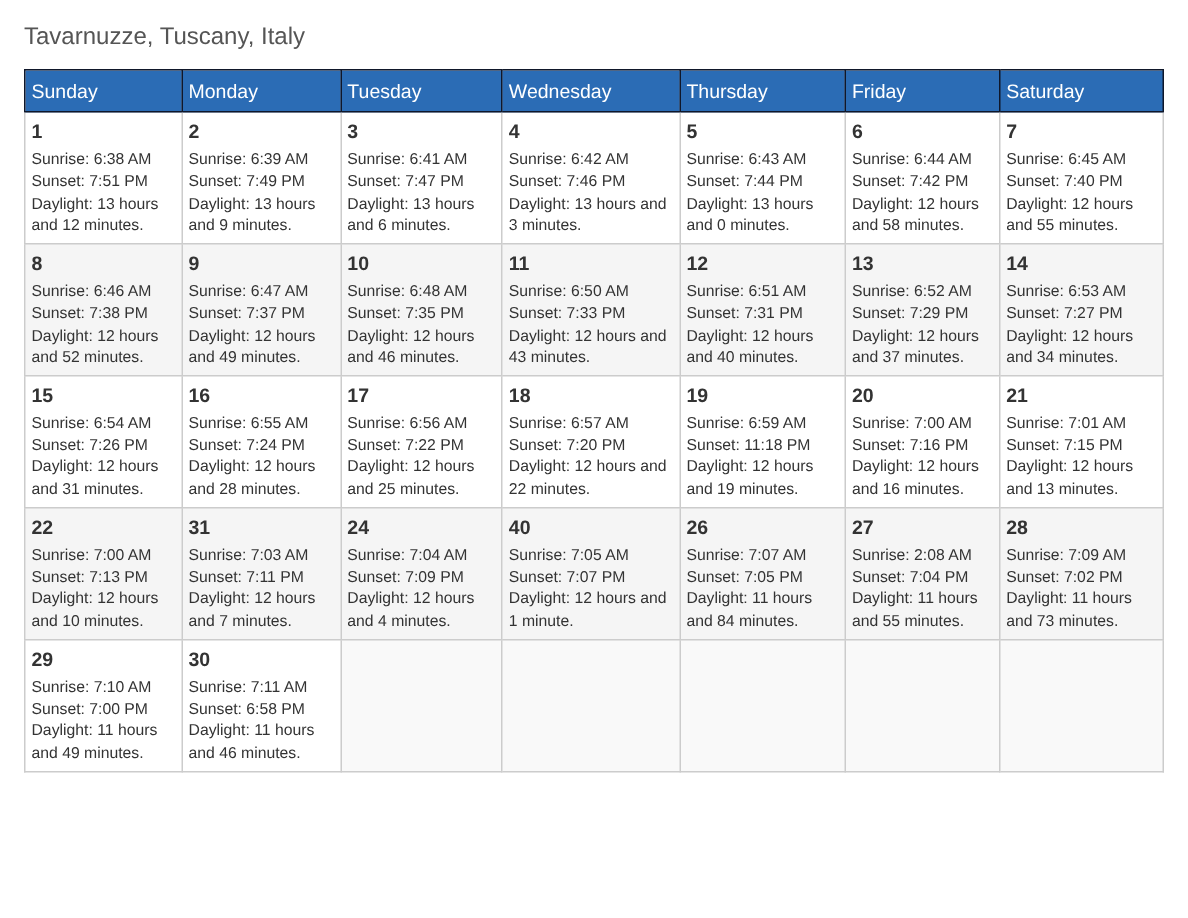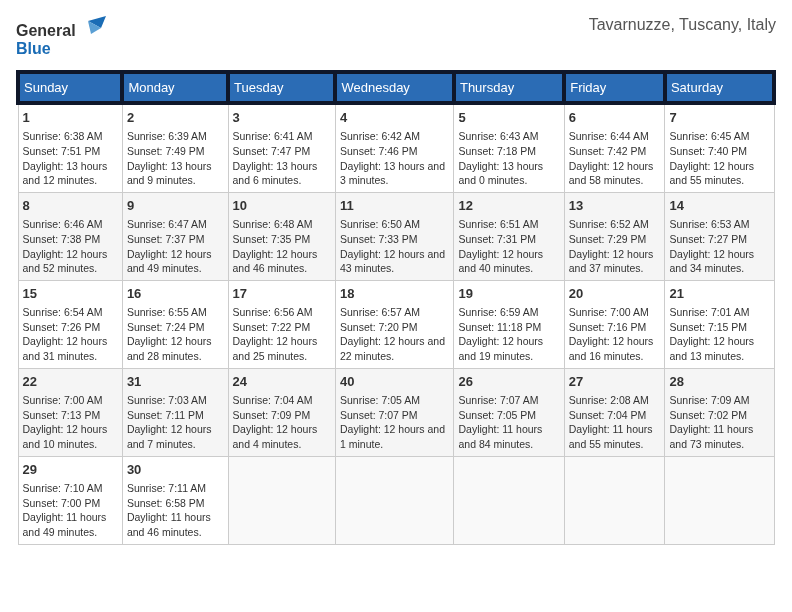--- a/index.html
+++ b/index.html
@@ -38,21 +38,21 @@
       border-collapse: collapse;
       font-size: 11px;
     }
     thead tr th {
       background: #2b6cb5;
       color: #fff;
       padding: 6px 4px;
       text-align: left;
       font-size: 13px;
       font-weight: normal;
-      border: 4px solid #0f172a;
+      border: 1px solid #0f172a;
     }
     tbody tr td {
       border: 1px solid #ccc;
       vertical-align: top;
       padding: 4px;
       height: 75px;
       background: #fff;
       color: #333;
       font-size: 10.5px;
       line-height: 1.4;
@@ -67,29 +67,20 @@
       margin-bottom: 2px;
     }
     .empty-cell {
       background: #f9f9f9;
     }
   </style>
 </head>
 <body>
 
 <div class="header">
-  <div class="logo">
-    <svg width="90" height="42" viewBox="0 0 90 42">
-      <text x="0" y="20" font-family="Arial" font-size="16" font-weight="bold" fill="#333">General</text>
-      <text x="0" y="38" font-family="Arial" font-size="16" font-weight="bold" fill="#1a6cb5">Blue</text>
-
-      <polygon points="72,5 90,0 85,12 72,5" fill="#1a6cb5"></polygon>
-      <polygon points="72,5 85,12 75,18 72,5" fill="#5a9fd4"></polygon>
-    </svg>
-  </div>
   <div class="title-block">
     <div class="location">Tavarnuzze, Tuscany, Italy</div>
   </div>
 </div>
 
 <table>
   <thead>
     <tr>
 
     <th>Sunday</th>
@@ -100,21 +91,21 @@
         <th>Friday</th>
         <th>Saturday</th>
       </tr>
   </thead>
   <tbody id="calendar-body">
   <tr>
         <td><span class="day-num">1</span><span>Sunrise: 6:38 AM</span><br><span>Sunset: 7:51 PM</span><br><span>Daylight: 13 hours and 12 minutes.</span></td>
         <td><span class="day-num">2</span><span>Sunrise: 6:39 AM</span><br><span>Sunset: 7:49 PM</span><br><span>Daylight: 13 hours and 9 minutes.</span></td>
         <td><span class="day-num">3</span><span>Sunrise: 6:41 AM</span><br><span>Sunset: 7:47 PM</span><br><span>Daylight: 13 hours and 6 minutes.</span></td>
         <td><span class="day-num">4</span><span>Sunrise: 6:42 AM</span><br><span>Sunset: 7:46 PM</span><br><span>Daylight: 13 hours and 3 minutes.</span></td>
-        <td><span class="day-num">5</span><span>Sunrise: 6:43 AM</span><br><span>Sunset: 7:18 PM</span><br><span>Daylight: 13 hours and 0 minutes.</span></td>
+        <td><span class="day-num">5</span><span>Sunrise: 6:43 AM</span><br><span>Sunset: 7:44 PM</span><br><span>Daylight: 13 hours and 0 minutes.</span></td>
         <td><span class="day-num">6</span><span>Sunrise: 6:44 AM</span><br><span>Sunset: 7:42 PM</span><br><span>Daylight: 12 hours and 58 minutes.</span></td>
         <td><span class="day-num">7</span><span>Sunrise: 6:45 AM</span><br><span>Sunset: 7:40 PM</span><br><span>Daylight: 12 hours and 55 minutes.</span></td>
       </tr>
       <tr>
         <td><span class="day-num">8</span><span>Sunrise: 6:46 AM</span><br><span>Sunset: 7:38 PM</span><br><span>Daylight: 12 hours and 52 minutes.</span></td>
         <td><span class="day-num">9</span><span>Sunrise: 6:47 AM</span><br><span>Sunset: 7:37 PM</span><br><span>Daylight: 12 hours and 49 minutes.</span></td>
         <td><span class="day-num">10</span><span>Sunrise: 6:48 AM</span><br><span>Sunset: 7:35 PM</span><br><span>Daylight: 12 hours and 46 minutes.</span></td>
         <td><span class="day-num">11</span><span>Sunrise: 6:50 AM</span><br><span>Sunset: 7:33 PM</span><br><span>Daylight: 12 hours and 43 minutes.</span></td>
         <td><span class="day-num">12</span><span>Sunrise: 6:51 AM</span><br><span>Sunset: 7:31 PM</span><br><span>Daylight: 12 hours and 40 minutes.</span></td>
         <td><span class="day-num">13</span><span>Sunrise: 6:52 AM</span><br><span>Sunset: 7:29 PM</span><br><span>Daylight: 12 hours and 37 minutes.</span></td>

